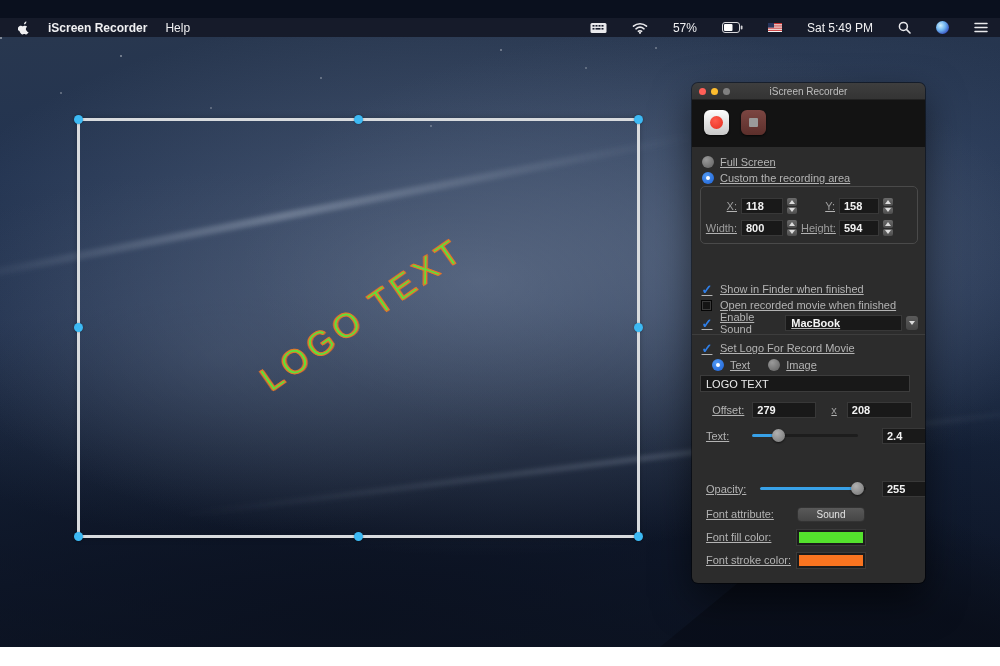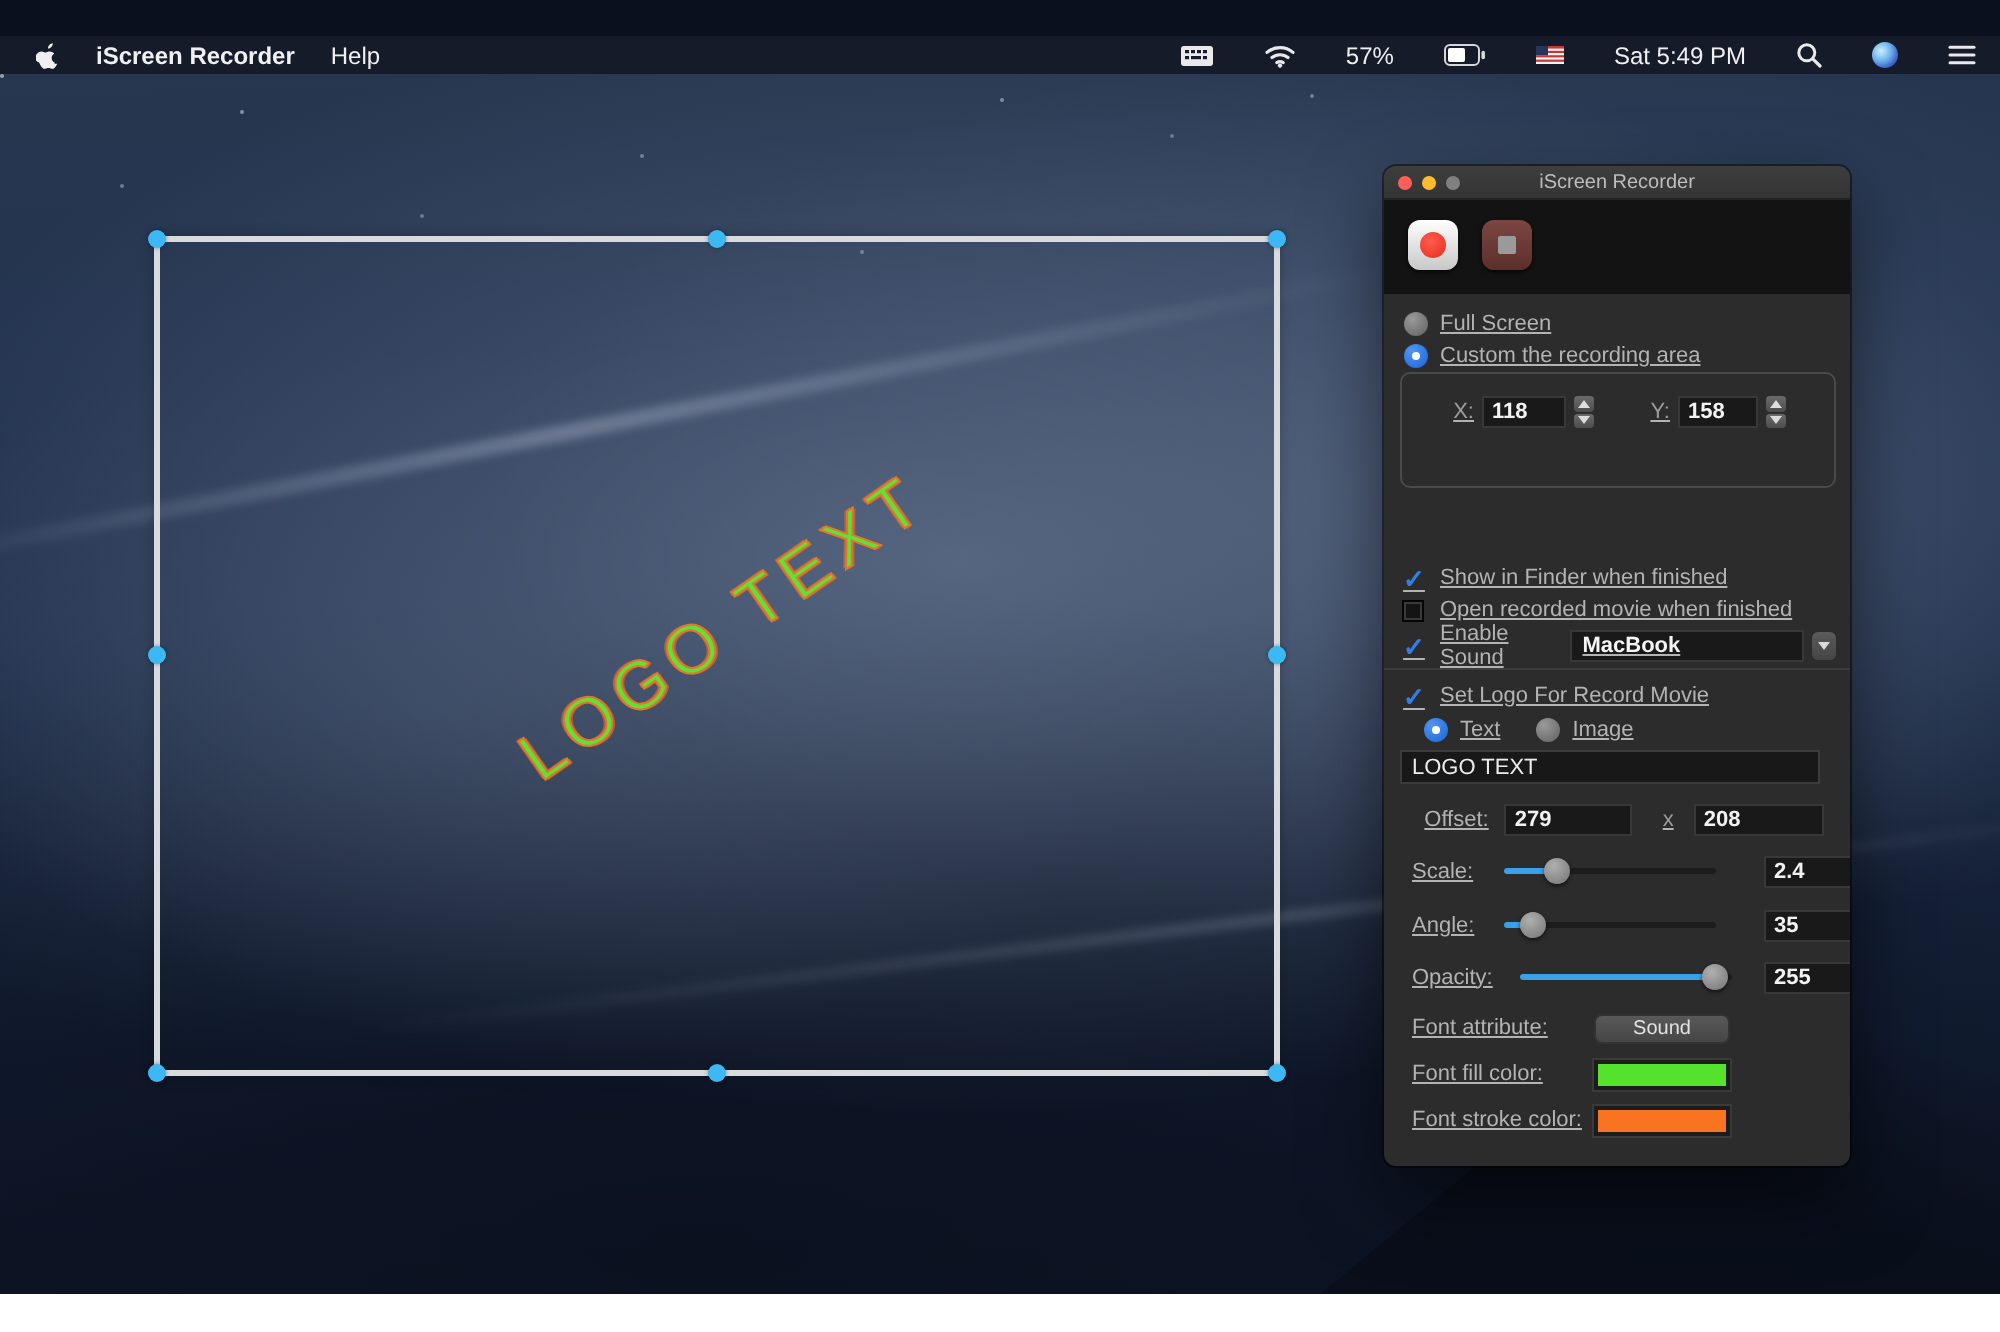--- a/index.html
+++ b/index.html
@@ -269,20 +269,42 @@
         <span style="width:40px; margin-left:4px;"><input class="nfield" value="158" style=""></span>
         <span class="stepper">
             <span class="step">
               <span class="tri-up"></span>
             </span>
             <span class="step">
               <span class="tri-down"></span>
             </span>
           </span>
       </div>
+      <div class="row" style="left:0; top:33px; width:218px; height:16px;">
+        <span class="glabel" style="width:36px;">Width:</span>
+        <span style="width:42px; margin-left:4px;"><input class="nfield" value="800" style=""></span>
+        <span class="stepper">
+            <span class="step">
+              <span class="tri-up"></span>
+            </span>
+            <span class="step">
+              <span class="tri-down"></span>
+            </span>
+          </span>
+        <span class="glabel" style="width:34px; margin-left:4px;">Height:</span>
+        <span style="width:40px; margin-left:4px;"><input class="nfield" value="594" style=""></span>
+        <span class="stepper">
+            <span class="step">
+              <span class="tri-up"></span>
+            </span>
+            <span class="step">
+              <span class="tri-down"></span>
+            </span>
+          </span>
+      </div>
     </div>
 
 
     <div class="row" style="left:8px; top:199px; height:14px;">
       <span class="check">✓</span>
       <span class="clabel">Show in Finder when finished</span>
     </div>
     <div class="row" style="left:8px; top:215px; height:14px;">
       <span class="uncheck"></span>
       <span class="clabel">Open recorded movie when finished</span>
@@ -311,38 +333,29 @@
     <input class="tinput" value="LOGO TEXT" style="">
 
     <div class="row" style="left:14px; top:318px; width:212px; height:17px;justify-content:center;">
       <span>Offset:</span>
       <span style="width:64px; margin-left:8px;"><input class="nfield" value="279" style=""></span>
       <span style="margin-left:15px; color:#9d9d9d;">x</span>
       <span style="width:65px; margin-left:10px;"><input class="nfield" value="208" style=""></span>
     </div>
 
     <div class="row" style="left:14px; top:344px; width:212px; height:17px;">
-      <span style="width:42px;">Scale:</span>
+      <span style="width:42px;">Text:</span>
       <span class="slider" style="position:absolute; left:46px; width:106px;">
         <span class="track"></span>
           <span class="fill" style="width:26px;"></span>
           <span class="thumb" style="left:20px;"></span>
       </span>
       <span class="vbox"><input class="nfield" value="2.4" style=""></span>
     </div>
 
-    <div class="row" style="left:14px; top:371px; width:212px; height:17px;">
-      <span style="width:42px;">Angle:</span>
-      <span class="slider" style="position:absolute; left:46px; width:106px;">
-        <span class="track"></span>
-          <span class="fill" style="width:14px;"></span>
-          <span class="thumb" style="left:8px;"></span>
-      </span>
-      <span class="vbox"><input class="nfield" value="35" style=""></span>
-    </div>
 
     <div class="row" style="left:14px; top:397px; width:212px; height:17px;">
       <span style="width:48px;">Opacity:</span>
       <span class="slider" style="position:absolute; left:54px; width:106px;">
         <span class="track"></span>
           <span class="fill" style="width:97px;"></span>
           <span class="thumb" style="left:91px;"></span>
       </span>
       <span class="vbox"><input class="nfield" value="255" style=""></span>
     </div>

